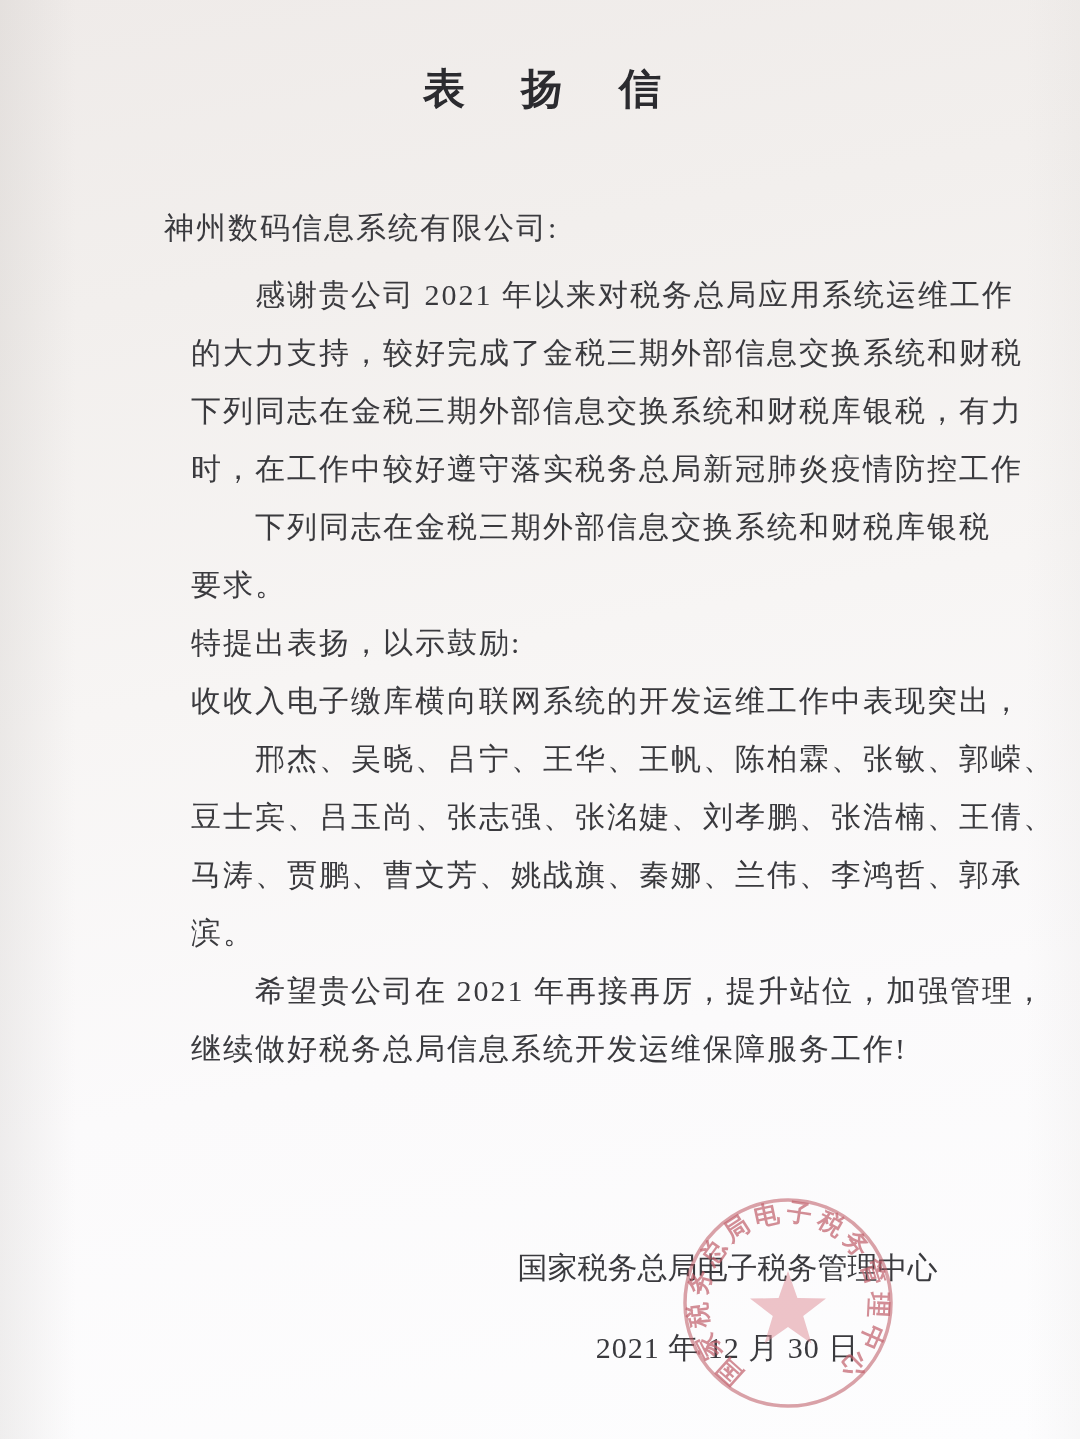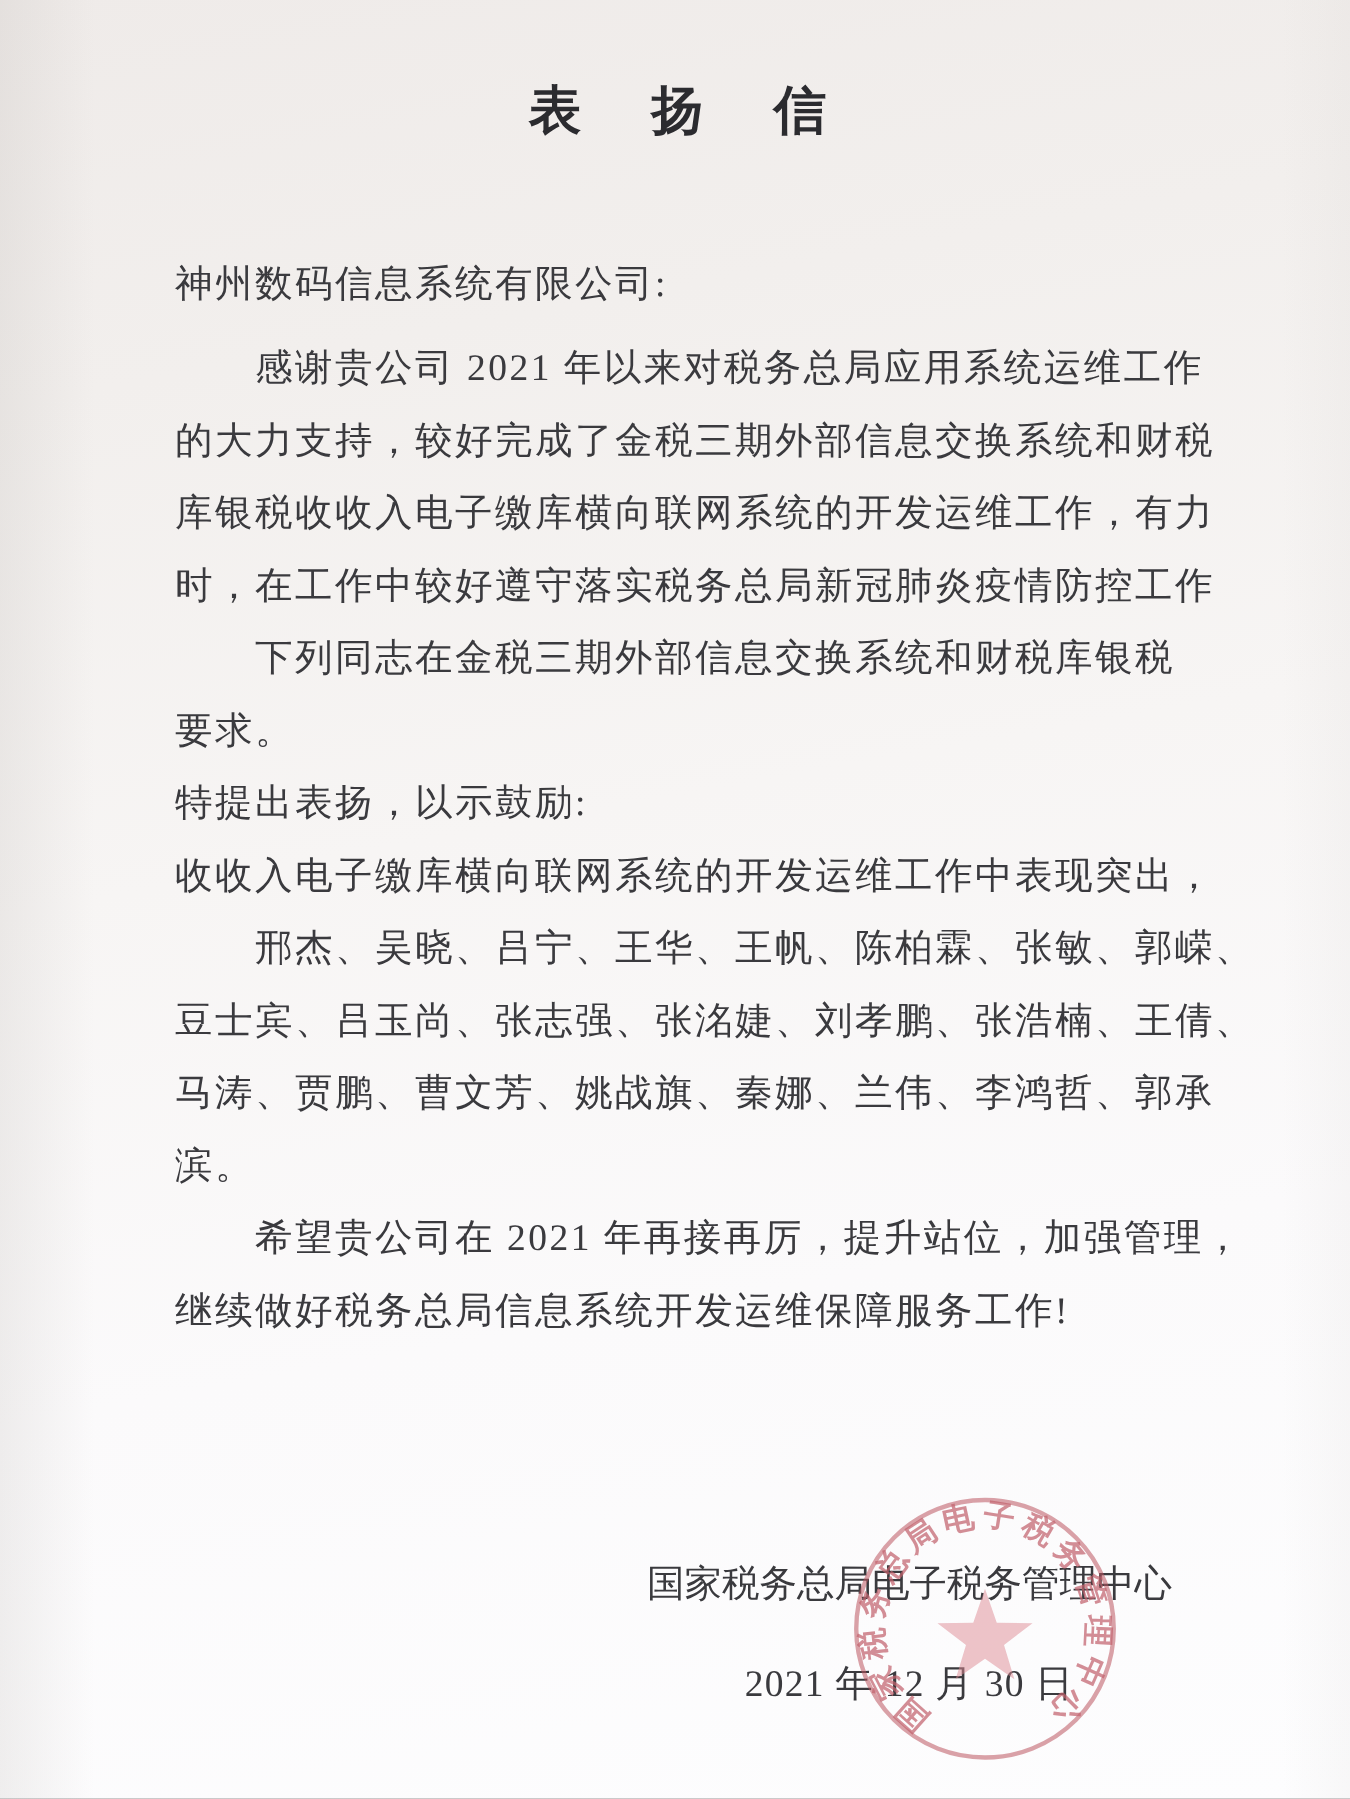--- a/index.html
+++ b/index.html
@@ -28,36 +28,37 @@
     font-size: 42px;
     line-height: 62px;
     font-weight: bold;
     letter-spacing: 56px;
     color: #2b2b2f;
     white-space: nowrap;
   }
   .body-block {
     position: absolute;
     top: 199px;
-    left: 140px;
+    left: 164px;
     width: 815px;
     font-size: 30px;
     letter-spacing: 2px;
   }
   .salutation {
     height: 58px;
     line-height: 58px;
     margin-bottom: 9px;
     white-space: nowrap;
     font-weight: 500;
   }
   .line {
     height: 58px;
     line-height: 58px;
     white-space: nowrap;
+    margin-left: 27px;
   }
   .indent { text-indent: 64px; }
   .sign-block {
     position: absolute;
     top: 1248px;
     left: 515px;
     width: 425px;
     text-align: center;
     font-size: 30px;
   }
@@ -91,21 +92,21 @@
 <body>
 
 <div class="page">
 
   <div class="title">表扬信</div>
 
   <div class="body-block">
     <div class="salutation">神州数码信息系统有限公司:</div>
     <div class="line indent">感谢贵公司 2021 年以来对税务总局应用系统运维工作</div>
     <div class="line">的大力支持，较好完成了金税三期外部信息交换系统和财税</div>
-    <div class="line">库银税收收入电子缴库横向联网系统的开发运维工作，有力</div>
+    <div class="line">下列同志在金税三期外部信息交换系统和财税库银税，有力</div>
     <div class="line">时，在工作中较好遵守落实税务总局新冠肺炎疫情防控工作</div>
     <div class="line indent">下列同志在金税三期外部信息交换系统和财税库银税</div>
     <div class="line">要求。</div>
     <div class="line">特提出表扬，以示鼓励:</div>
     <div class="line">收收入电子缴库横向联网系统的开发运维工作中表现突出，</div>
     <div class="line indent">邢杰、吴晓、吕宁、王华、王帆、陈柏霖、张敏、郭嵘、</div>
     <div class="line">豆士宾、吕玉尚、张志强、张洺婕、刘孝鹏、张浩楠、王倩、</div>
     <div class="line">马涛、贾鹏、曹文芳、姚战旗、秦娜、兰伟、李鸿哲、郭承</div>
     <div class="line">滨。</div>
     <div class="line indent">希望贵公司在 2021 年再接再厉，提升站位，加强管理，</div>

